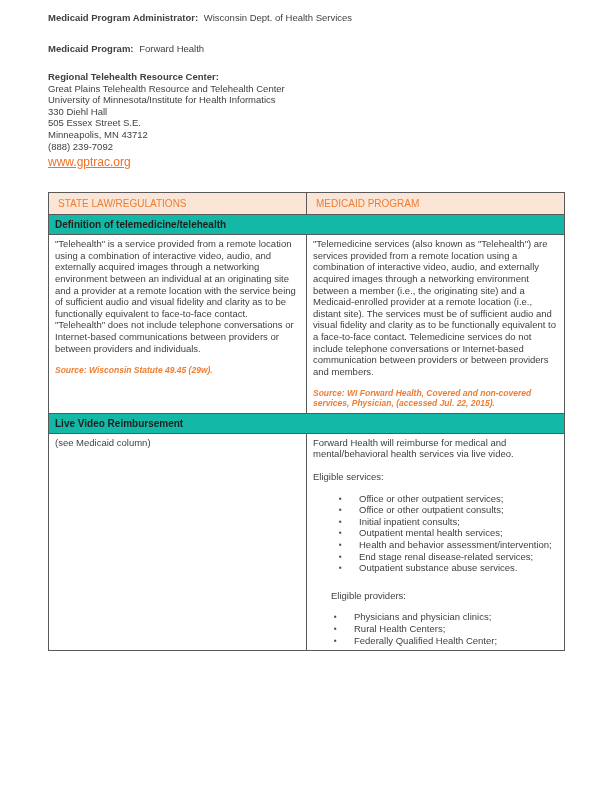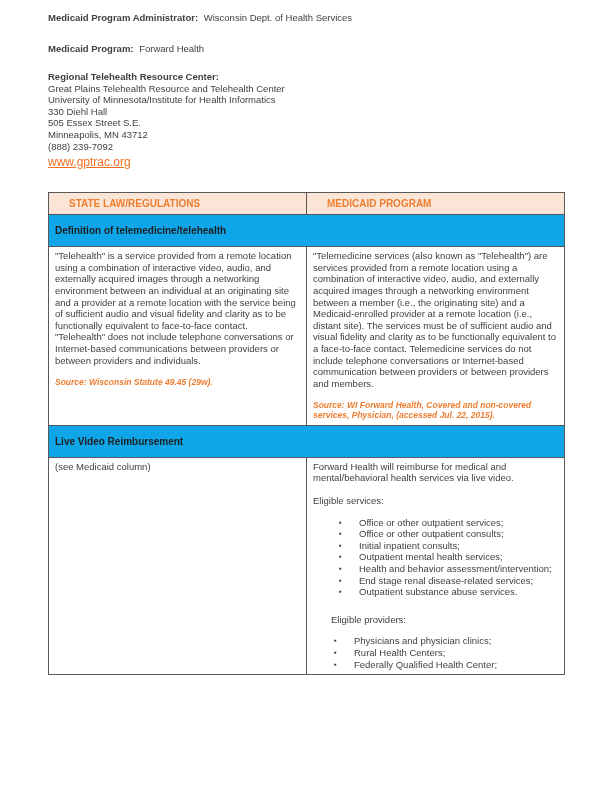--- a/index.html
+++ b/index.html
@@ -38,31 +38,31 @@
     margin-top:22px;
     width:517px;
     border-collapse:collapse;
     table-layout:fixed;
   }
   .tbl th, .tbl td { border:1px solid #595959; }
   .tbl col.c1 { width:258px; }
   .head-row th {
     background:#fbe5d6;
     color:#ed7d31;
-    font-size:10px; font-weight:bold;
+    font-size:10px; font-weight:normal;
     text-align:left;
     height:22px;
-    padding:0 20px;
+    padding:0 9px;
     vertical-align:middle;
   }
   .sec-row td {
-    background:#0ea5e9;
+    background:#14b8a6;
     color:#1f1f1f;
     font-size:10px; font-weight:bold;
-    height:32px;
+    height:20px;
     padding:0 6px;
     vertical-align:middle;
   }
   .body-row td {
     vertical-align:top;
     padding:3px 6px 4px 6px;
     font-size:9.5px; line-height:11.6px;
   }
   p.cell-text { margin:0; }
   p.source {

